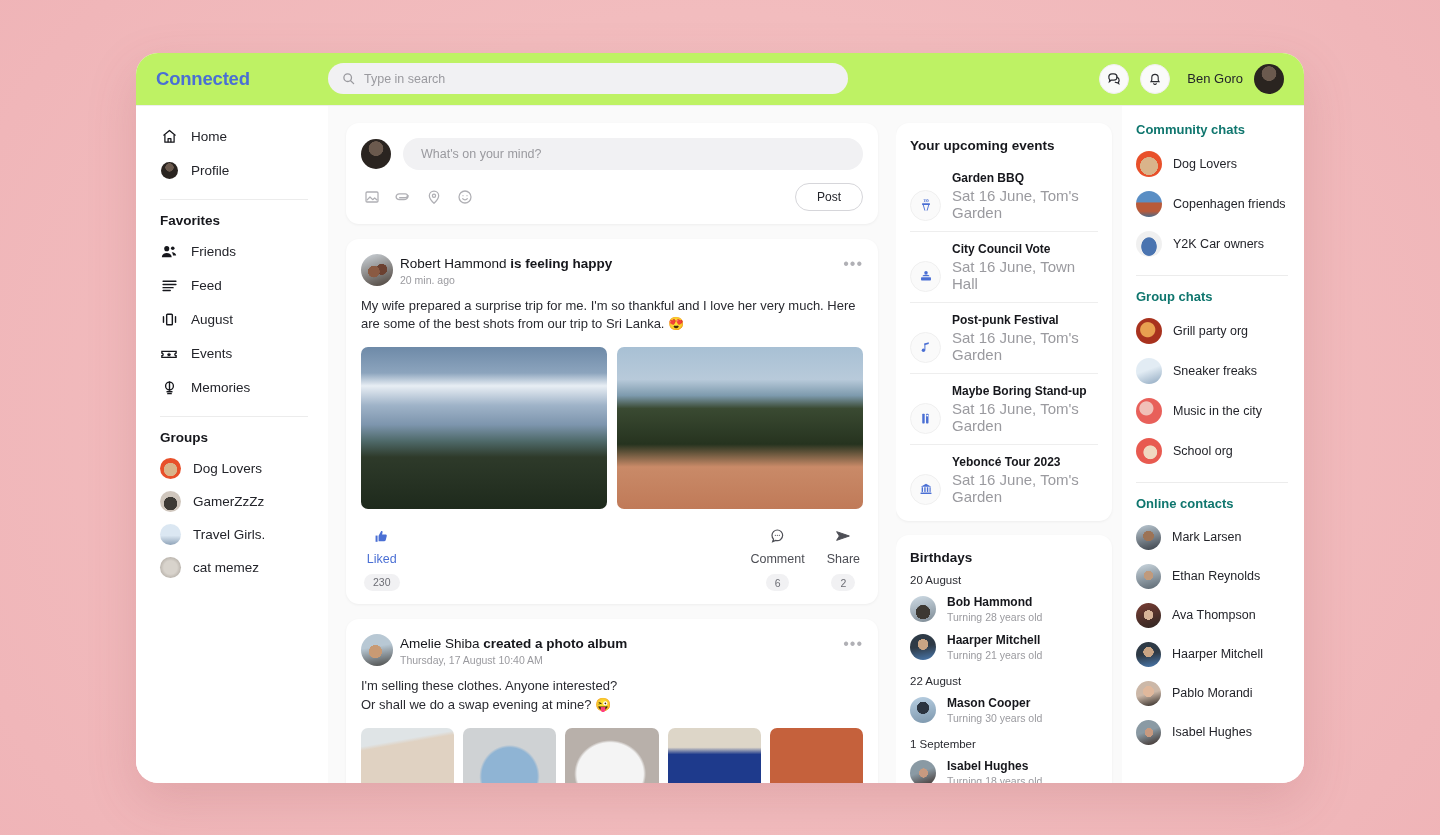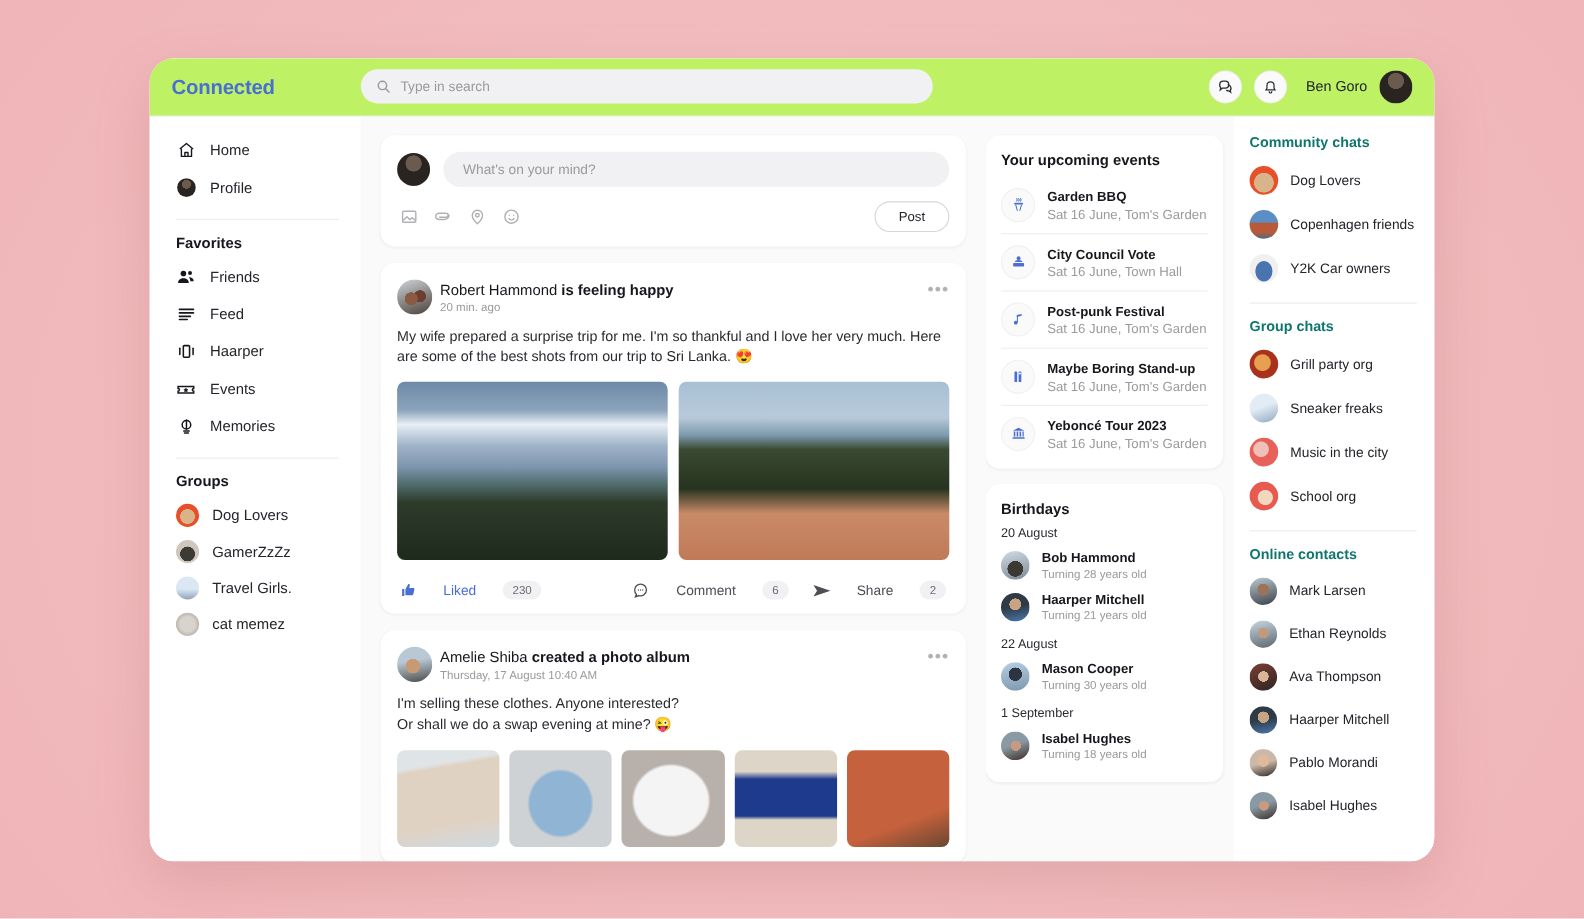--- a/index.html
+++ b/index.html
@@ -126,21 +126,21 @@
   .dots { color: #b0b0b5; font-size: 16px; letter-spacing: 1px; cursor: pointer; line-height: 12px; padding-top: 4px; }
   .post-text { font-size: 13px; color: #2a2b31; line-height: 1.45; margin-top: 11px; white-space: pre-line; }
 
   .media2 { display: flex; gap: 10px; margin-top: 13px; }
   .media2 .ph { height: 162px; border-radius: 7px; flex: 1; background-size: cover; }
 
   .actions {
     display: flex; align-items: center;
     padding: 14px 3px 13px 3px; margin-top: 5px;
   }
-  .act { display: flex; align-items: center; gap: 24px; cursor: pointer; }
+  .act { display: flex; align-items: center; gap: 8px; cursor: pointer; flex-direction: column; }
   .act .t { font-size: 12.5px; color: #4d4e55; }
   .act.liked .t { color: #4a6fd4; }
   .pill {
     background: #f1f1f3; border-radius: 9px;
     font-size: 10.5px; color: #6c6d74;
     padding: 2.5px 9px;
   }
   .act-right { margin-left: auto; display: flex; align-items: center; gap: 22px; }
 
   .media5 { display: flex; gap: 9px; margin-top: 13px; padding-bottom: 15px; }
@@ -162,21 +162,21 @@
     display: flex; align-items: flex-end; gap: 11px;
     padding: 10px 0; border-bottom: 1px solid #eeeeee; cursor: pointer;
   }
   .ev-row:last-child { border-bottom: none; }
   .ev-ico {
     width: 31px; height: 31px; border-radius: 50%;
     background: #fafafa; border: 1px solid #f0f0f0;
     display: flex; align-items: center; justify-content: center; flex: none;
   }
   .ev-name { font-size: 12px; font-weight: bold; color: #16171c; }
-  .ev-sub { font-size: 12px; color: #9a9a9f; margin-top: 2px; }
+  .ev-sub { font-size: 15px; color: #9a9a9f; margin-top: 2px; }
 
   .bd-date { font-size: 11.5px; color: #2a2b31; margin: 9px 0 4px 0; }
   .bd-row { display: flex; align-items: center; gap: 11px; padding: 5px 0; cursor: pointer; }
   .bd-name { font-size: 12px; font-weight: bold; color: #16171c; }
   .bd-sub { font-size: 10.5px; color: #9a9a9f; margin-top: 2px; }
 
   
   .rightbar {
     width: 182px; flex: 0 0 182px;
     background: #fff; padding: 16px 0 0 14px;
@@ -270,21 +270,21 @@
       </div>
 
       <div class="nav-item">
         <span class="nav-ico">
           <svg width="17" height="17" viewBox="0 0 24 24" fill="none" stroke="#16171c" stroke-width="2" stroke-linecap="round">
               <rect x="8" y="4.5" width="8" height="15" rx="1.2"></rect>
               <line x1="3.5" y1="8" x2="3.5" y2="16"></line>
               <line x1="20.5" y1="8" x2="20.5" y2="16"></line>
             </svg>
         </span>
-        <span class="lbl">Haarper</span>
+        <span class="lbl">August</span>
       </div>
 
       <div class="nav-item">
         <span class="nav-ico">
           <svg width="18" height="18" viewBox="0 0 24 24" fill="none" stroke="#16171c" stroke-width="1.8">
               <path d="M2.5 8.5h19v2.3a1.7 1.7 0 000 3.4v2.3h-19v-2.3a1.7 1.7 0 000-3.4z"></path>
               <path d="M12 10.3l.8 1.6 1.8.25-1.3 1.25.3 1.75-1.6-.85-1.6.85.3-1.75-1.3-1.25 1.8-.25z" fill="#16171c" stroke-width="0.6"></path>
             </svg>
         </span>
         <span class="lbl">Events</span>

